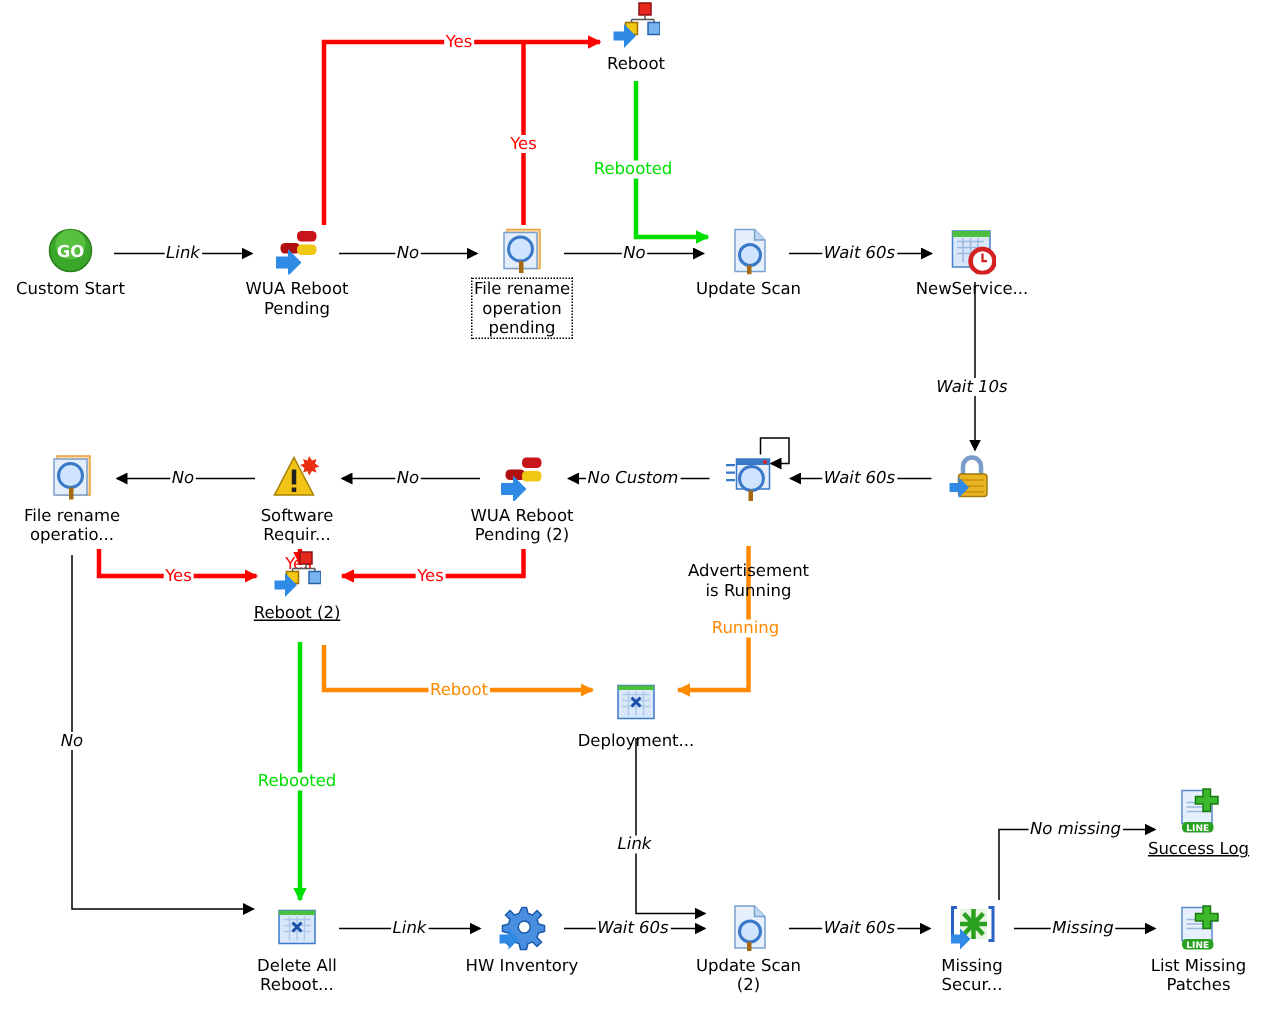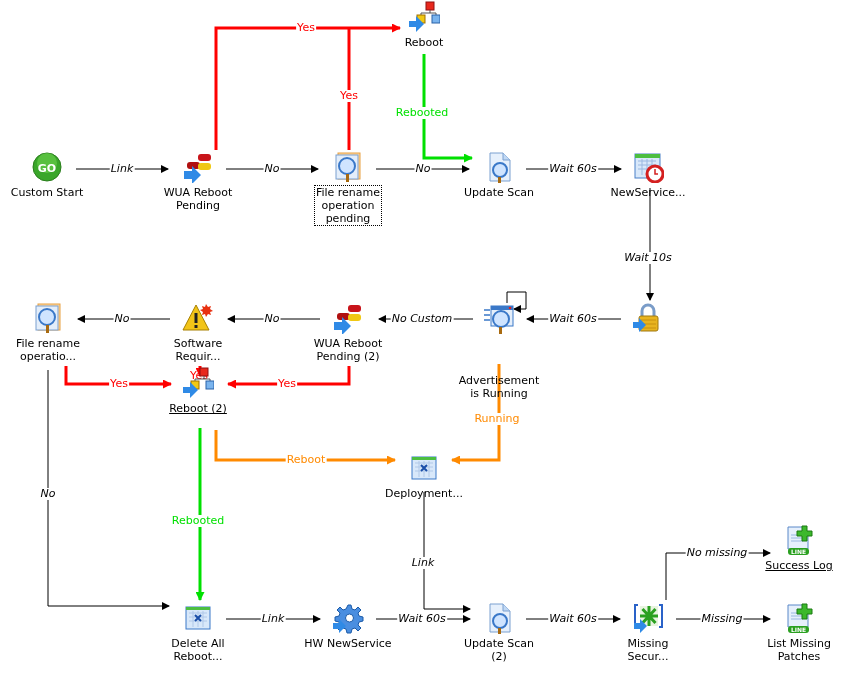--- a/index.html
+++ b/index.html
@@ -226,21 +226,21 @@
         </svg>
         <div><span class="lbl" style="white-space: pre-line;">Delete All
 Reboot...</span></div>
       </div>
       <div class="node" style="left: 298px; top: 602px;">
         <svg class="icon" viewBox="0 0 32 32" width="32" height="32">
           <path d="M16 3 l3 0 1 4 3 1 3-3 3 3 -3 3 1 3 4 1 0 4 -4 1 -1 3 3 3 -3 3 -3-3 -3 1 -1 4 -4 0 -1-4 -3-1 -3 3 -3-3 3-3 -1-3 -4-1 0-4 4-1 1-3 -3-3 3-3 3 3 3-1z" fill="#4a8ee0" stroke="#1a5aa8"></path>
           <circle cx="17.5" cy="16" r="4" fill="#fff" stroke="#1a5aa8"></circle>
           <path d="M1 21 h6 v-4 l7 7 -7 7 v-4 h-6z" fill="#2f8ae6"></path>
         </svg>
-        <div><span class="lbl" style="white-space: pre-line;">HW NewService</span></div>
+        <div><span class="lbl" style="white-space: pre-line;">HW Inventory</span></div>
       </div>
       <div class="node" style="left: 449px; top: 602px;">
         <svg class="icon" viewBox="0 0 32 32" width="32" height="32">
           <path d="M7 2 h13 l7 7 v21 h-20z" fill="#e6f0fc" stroke="#7aa0d0"></path>
           <path d="M20 2 v7 h7" fill="#c0d8f4" stroke="#7aa0d0"></path>
           <circle cx="17" cy="19" r="7" fill="#cfe4ff" stroke="#3a78c8" stroke-width="2"></circle>
           <rect x="15" y="26" width="3" height="6" fill="#a86a10"></rect>
         </svg>
         <div><span class="lbl" style="white-space: pre-line;">Update Scan
 (2)</span></div>

